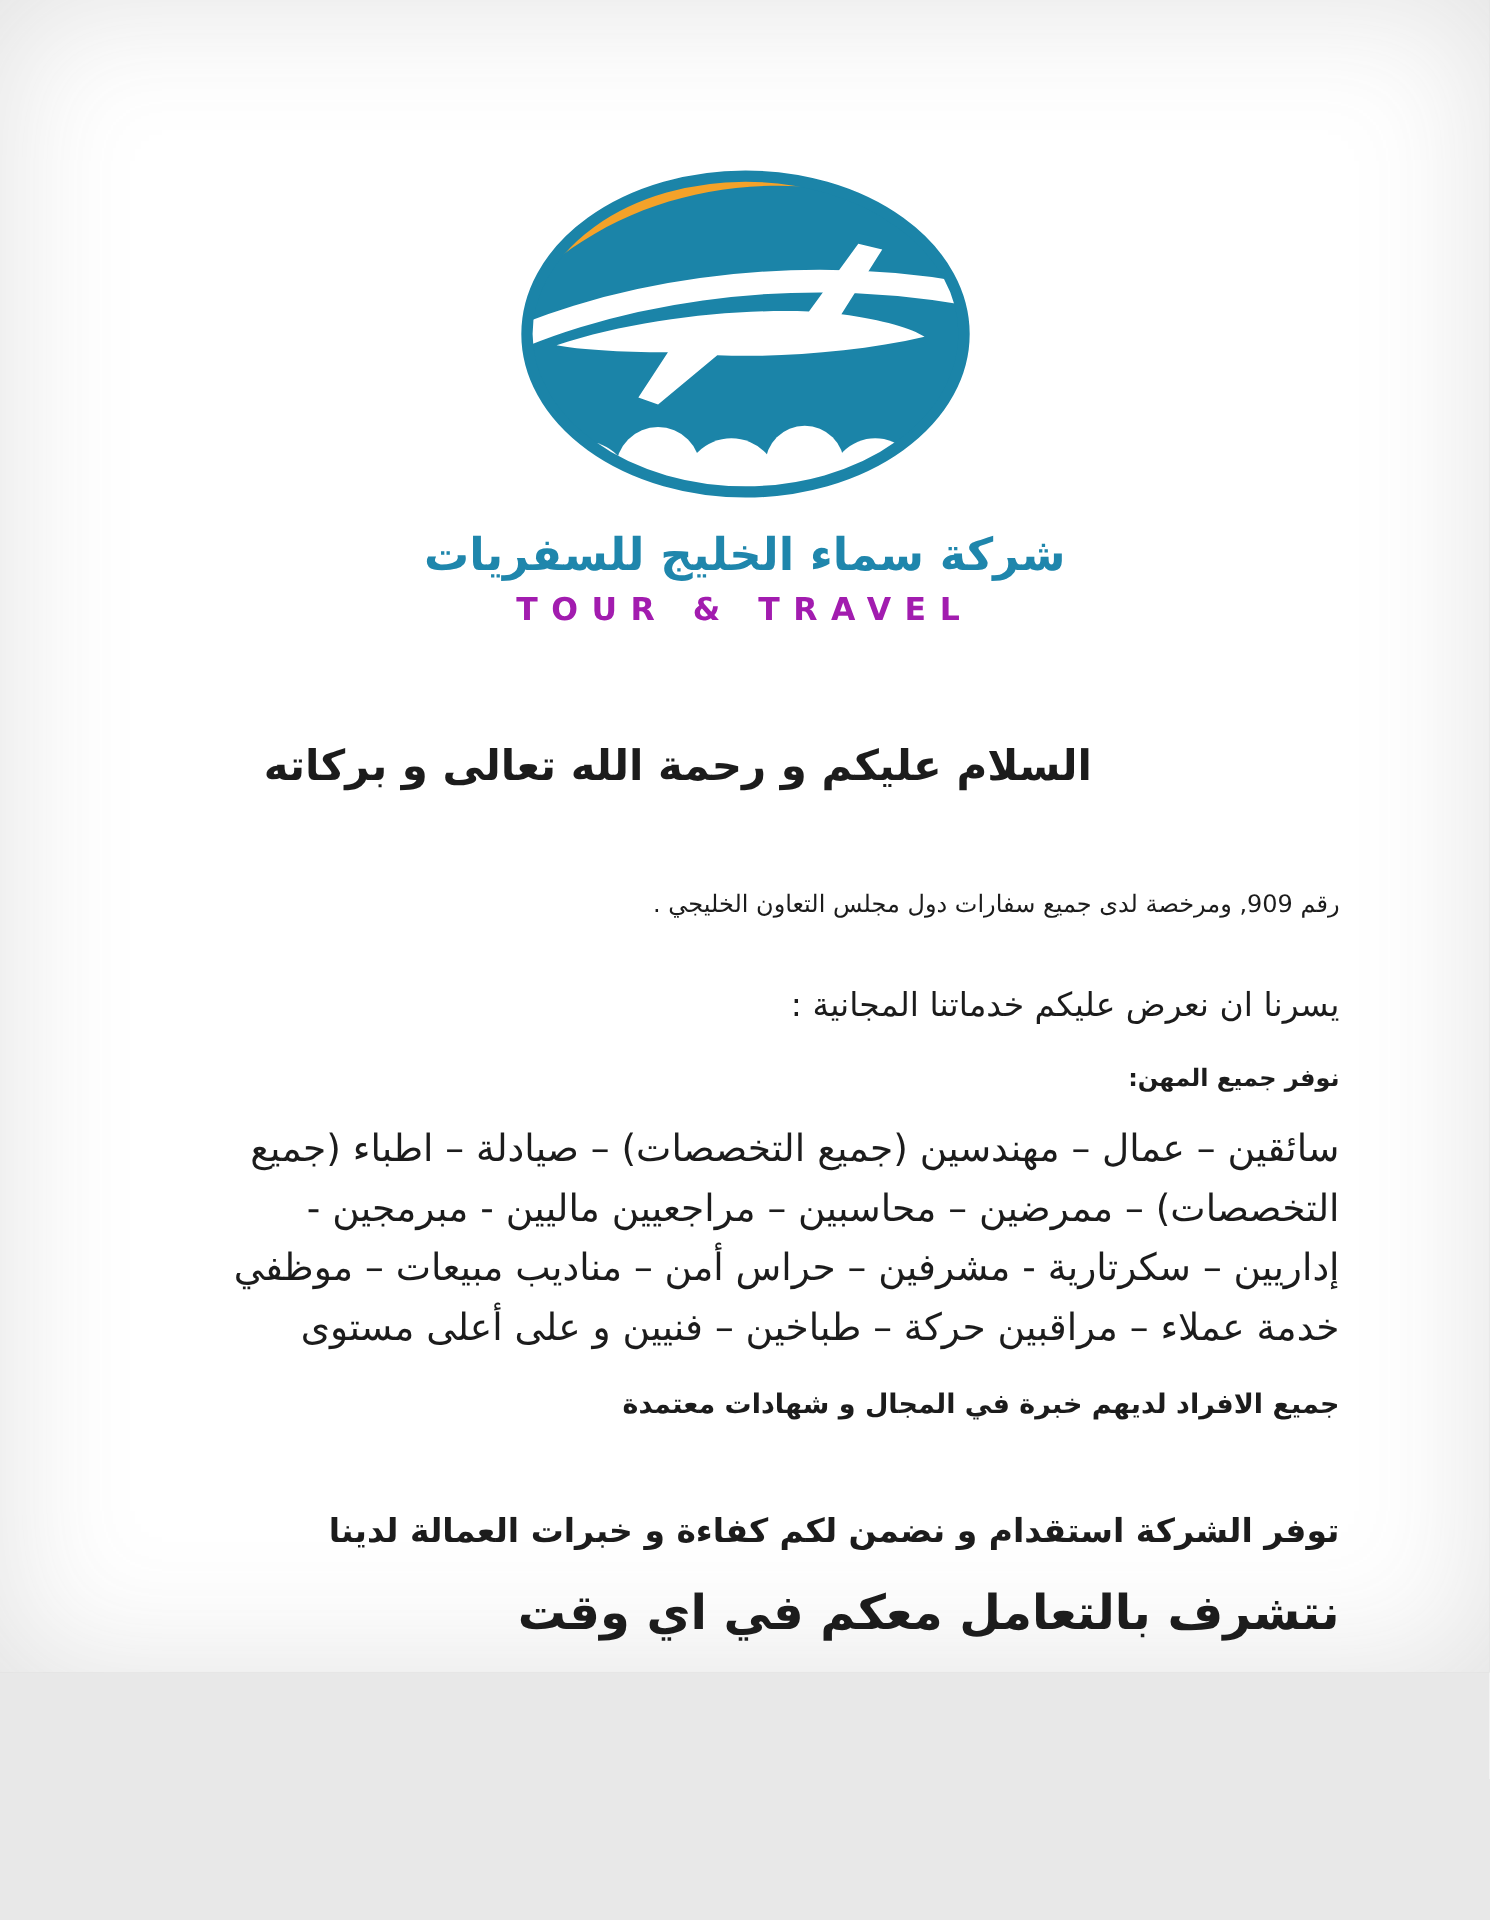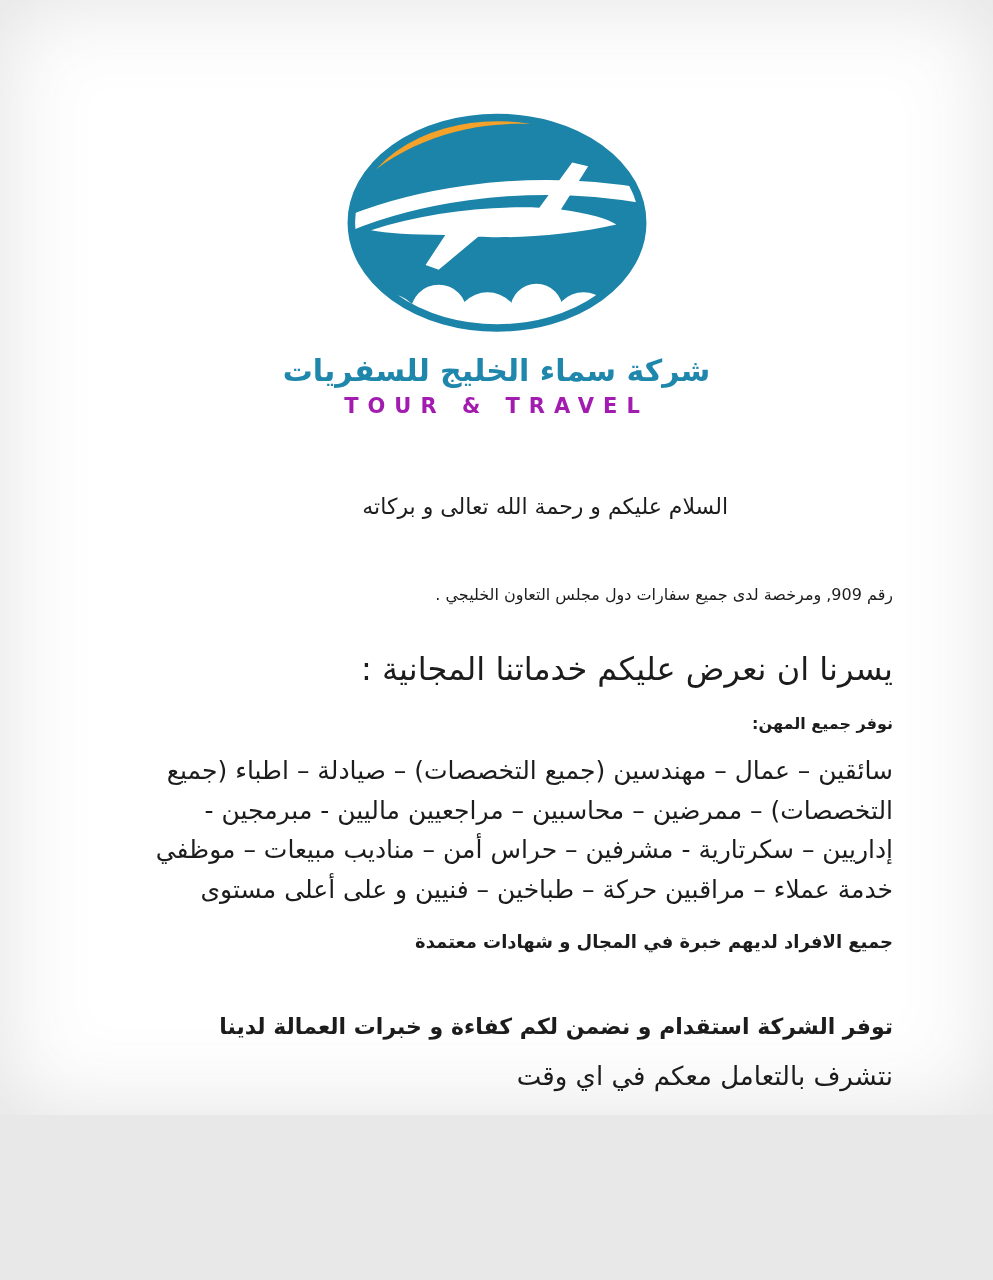--- a/index.html
+++ b/index.html
@@ -37,32 +37,32 @@
   
   .letter{
     direction:rtl;
     text-align:right;
     padding:0 100px 0 100px;
   }
   .letter p, .letter div.line{margin:0;}
   .greeting{
     margin-top:76px !important;
     padding-right:165px;
-    font-size:22px;
-    font-weight:400;
+    font-size:28px;
+    font-weight:700;
   }
   .intro{
     margin-top:66px !important;
     font-size:27px;
     font-weight:700;
     line-height:1.95;
   }
   .services{
     margin-top:46px !important;
-    font-size:32px;
+    font-size:22px;
     font-weight:400;
   }
   .prof-head{
     margin-top:26px !important;
     font-size:16px;
     font-weight:700;
   }
   .professions{
     margin-top:18px !important;
     font-size:25px;
@@ -76,22 +76,22 @@
     font-weight:700;
     text-align:right;
   }
   .guarantee{
     margin-top:62px !important;
     font-size:22px;
     font-weight:700;
   }
   .closing{
     margin-top:22px !important;
-    font-size:26px;
-    font-weight:400;
+    font-size:32px;
+    font-weight:700;
   }
 </style>
 </head>
 <body>
 
 <div class="page">
 
   <header class="logo-block">
     <svg class="logo-graphic" viewBox="0 0 340 250" width="320" height="235" aria-hidden="true">
       <defs>

